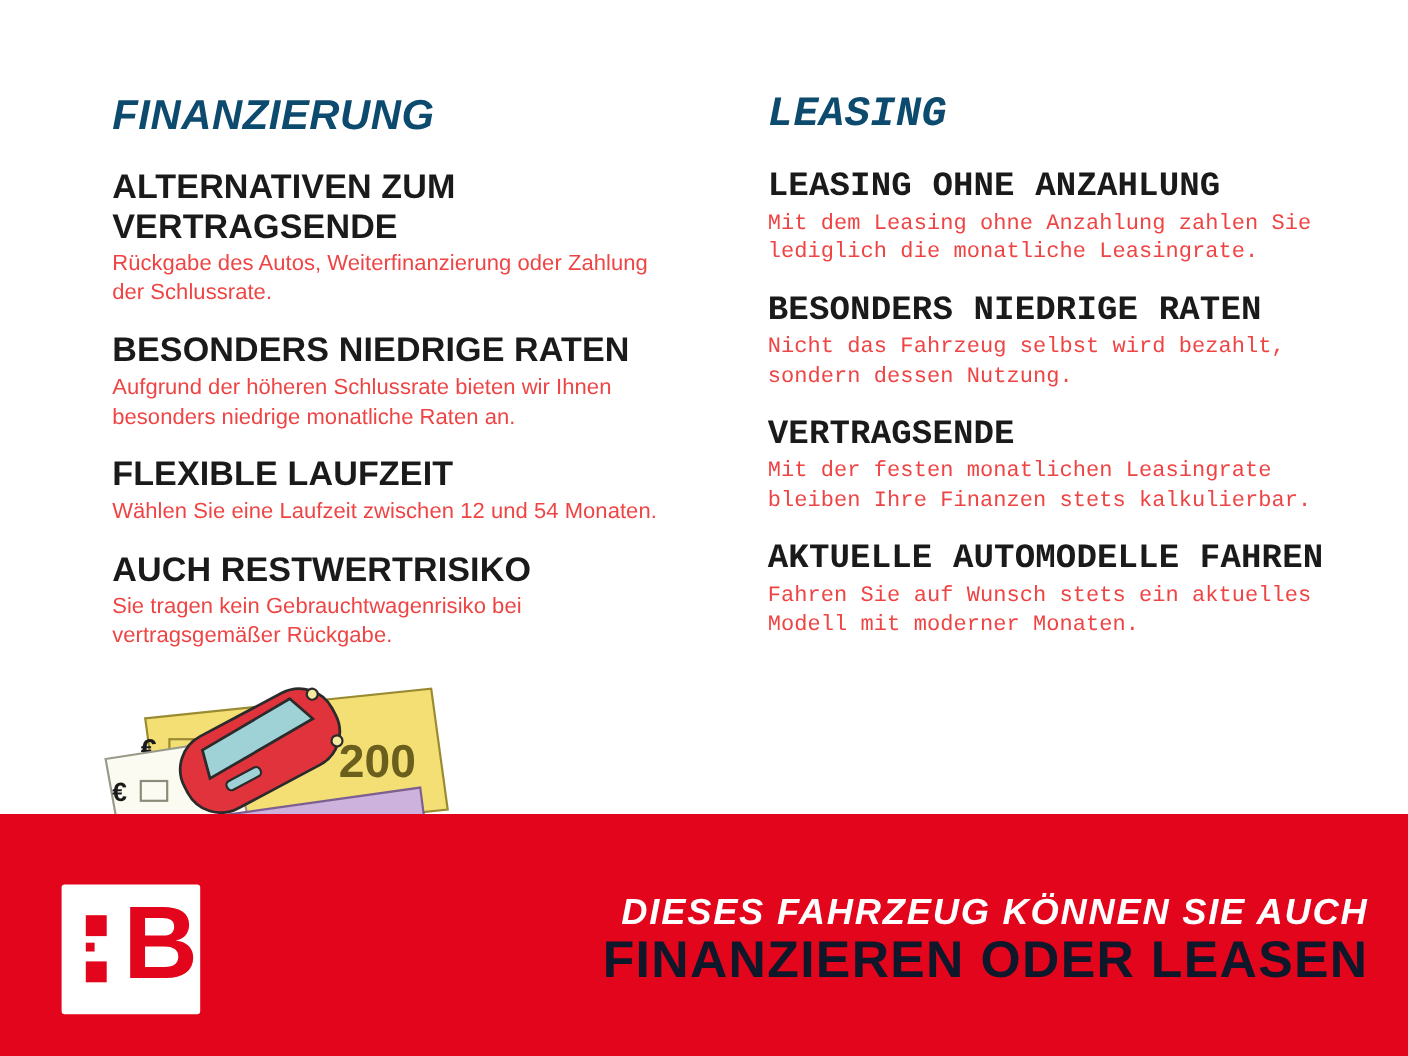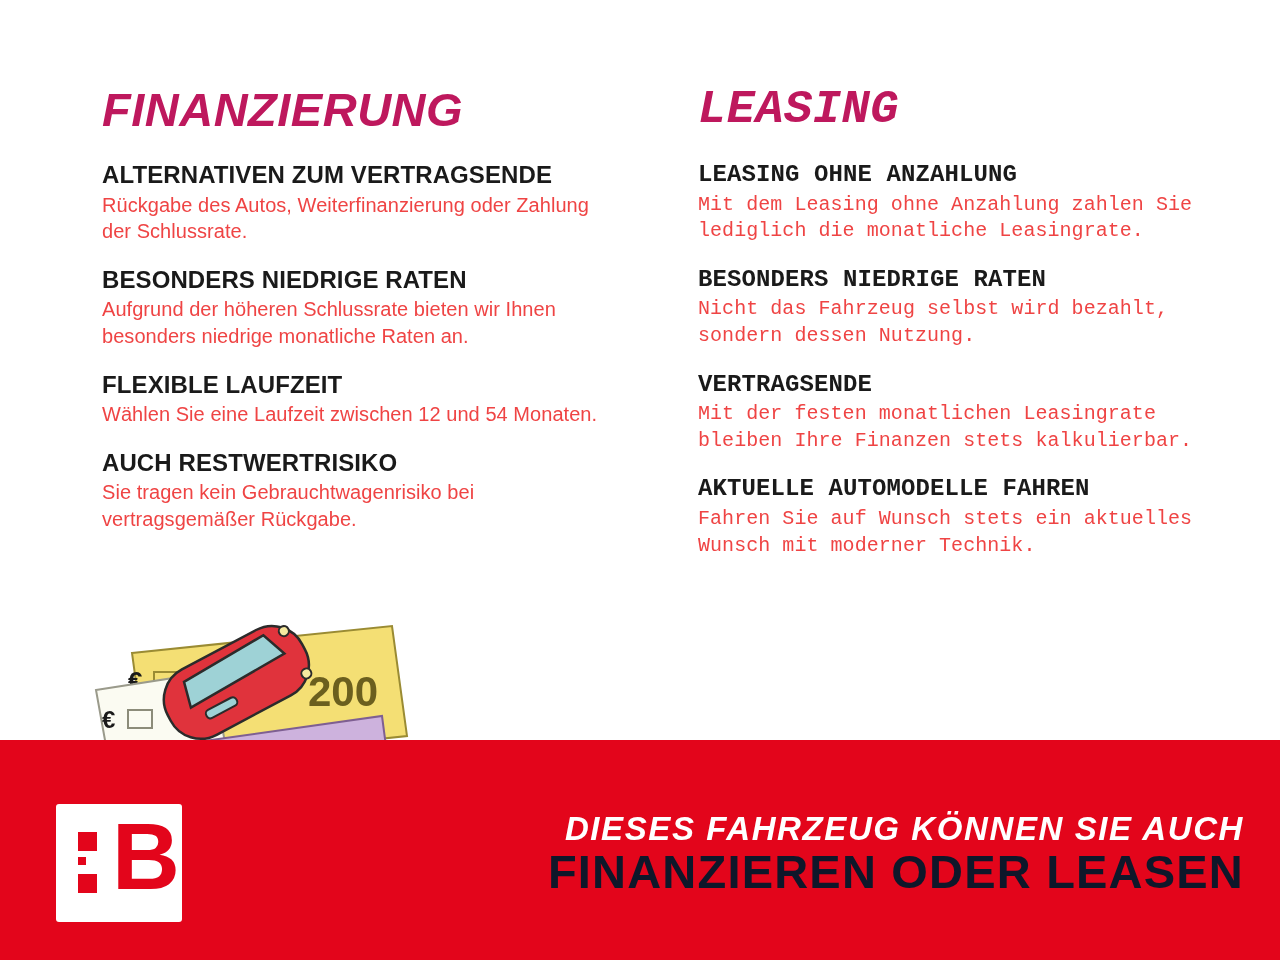--- a/index.html
+++ b/index.html
@@ -31,33 +31,33 @@
   }
 
   .column {
     width: 50%;
     padding: 0 40px 0 0;
   }
   .column.left  { padding-left: 102px; padding-right: 30px; }
   .column.right { padding-left: 58px;  padding-right: 40px; font-family: Liberation Mono, monospace; }
 
   .col-title {
-    font-size: 47px;
+    font-size: 38px;
     font-weight: bold;
     font-style: italic;
-    color: #be185d;
+    color: #0c4a6e;
     letter-spacing: 0.5px;
     line-height: 1;
     margin-bottom: 28px;
   }
 
   .entry { margin-bottom: 21px; }
 
   .entry-title {
-    font-size: 24px;
+    font-size: 31px;
     font-weight: bold;
     color: #1a1a1a;
     line-height: 1.15;
     margin-bottom: 3px;
     letter-spacing: 0.1px;
   }
 
   .entry-text {
     font-size: 20px;
     color: #ef4444;
@@ -194,21 +194,21 @@
         <div class="entry-text">Nicht das Fahrzeug selbst wird bezahlt, sondern dessen Nutzung.</div>
       </div>
 
       <div class="entry">
         <div class="entry-title">VERTRAGSENDE</div>
         <div class="entry-text">Mit der festen monatlichen Leasingrate bleiben Ihre Finanzen stets kalkulierbar.</div>
       </div>
 
       <div class="entry">
         <div class="entry-title">AKTUELLE AUTOMODELLE FAHREN</div>
-        <div class="entry-text">Fahren Sie auf Wunsch stets ein aktuelles Wunsch mit moderner Technik.</div>
+        <div class="entry-text">Fahren Sie auf Wunsch stets ein aktuelles Modell mit moderner Monaten.</div>
       </div>
     </div>
   </div>
 
   <div class="illus">
     <svg width="340" height="270" viewBox="0 0 340 270" xmlns="http://www.w3.org/2000/svg">
 
       <g>
         <polygon points="40,55 300,28 315,138 55,165" fill="#f4df74" stroke="#9a8b33" stroke-width="2"></polygon>
         <rect x="62" y="74" width="26" height="20" fill="none" stroke="#9a8b33" stroke-width="2"></rect>

